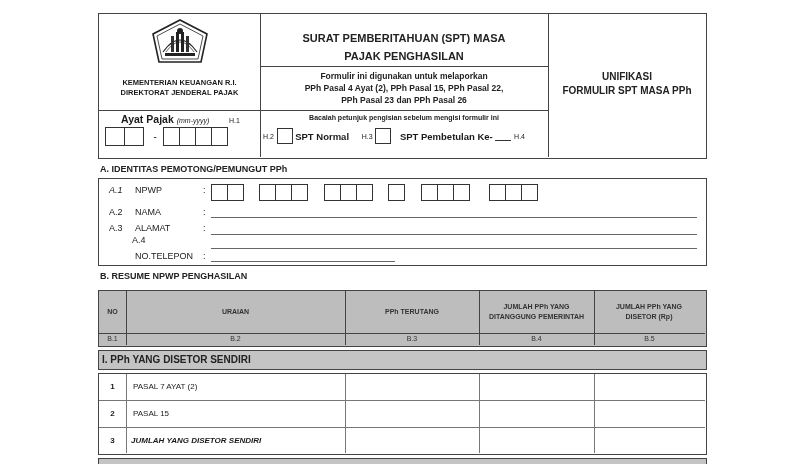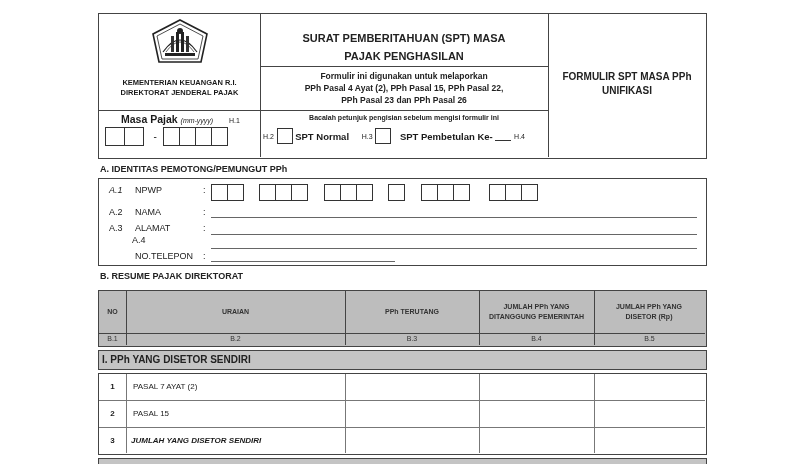--- a/index.html
+++ b/index.html
@@ -48,21 +48,21 @@
       <rect x="16" y="35" width="30" height="3" fill="#222"></rect>
     </svg>
   </div>
   <div class="abs center b" style="left:0; top:64px; width:161px; font-size:7.5px; line-height:10px;">
     <div>KEMENTERIAN KEUANGAN R.I.</div>
     <div>DIREKTORAT JENDERAL PAJAK</div>
   </div>
 
   <div class="abs" style="left:0; top:98px; width:161px; height:44px;">
     <div class="abs" style="left:22px; top:1px; font-size:10.5px;">
-      <span class="b">Masa Pajak</span>
+      <span class="b">Ayat Pajak</span>
       <span style="font-size:7px; font-style:italic;">(mm-yyyy)</span>
     </div>
     <div class="abs small" style="left:130px; top:5px;">H.1</div>
     <div class="abs" style="left:6px; top:15px; white-space:nowrap;">
       <span class="cell-box" style="width:20px;height:19px;"></span><span class="cell-box" style="width:20px;height:19px;"></span>
       <span style="font-size:10px; margin:0 6px; vertical-align:middle;">-</span><span class="cell-box" style="width:17px;height:19px;"></span><span class="cell-box" style="width:17px;height:19px;"></span><span class="cell-box" style="width:17px;height:19px;"></span><span class="cell-box" style="width:17px;height:19px;"></span>
     </div>
   </div>
 
   <div class="abs center b" style="left:161px; top:7px; width:288px; font-size:11px; line-height:18px; color:#222;margin-top:8px;">
@@ -80,22 +80,22 @@
     <span class="chk"></span>
     <span class="b" style="vertical-align:middle;">SPT Normal</span>
     <span class="small" style="vertical-align:middle; margin-left:10px;">H.3</span>
     <span class="chk"></span>
     <span class="b" style="vertical-align:middle; margin-left:6px;">SPT Pembetulan Ke-</span>
     <span style="display:inline-block; width:16px; border-bottom:1px solid #333; height:9px; vertical-align:middle;"></span>
     <span class="small" style="vertical-align:middle;">H.4</span>
   </div>
 
   <div class="abs center b" style="left:449px; top:56px; width:158px; font-size:10px; line-height:14px; color:#222;">
+    <div>UNIFIKASI</div>
     <div>FORMULIR SPT MASA PPh</div>
-    <div>UNIFIKASI</div>
   </div>
 </div>
 
 <div class="abs b" style="left:100px; top:164px; font-size:9px; color:#222;">A. IDENTITAS PEMOTONG/PEMUNGUT PPh</div>
 
 <div class="abs" style="left:98px; top:178px; width:609px; height:88px; border:1.5px solid #444;">
 
   <div class="lbl" style="left:10px; top:6px;font-style:italic;">A.1</div>
   <div class="lbl" style="left:36px; top:6px;">NPWP</div>
   <div class="lbl" style="left:104px; top:6px;">:</div>
@@ -120,21 +120,21 @@
     <span style="display:inline-block;width:12px;"></span><span class="cell-box"></span><span class="cell-box"></span><span class="cell-box"></span>
     <span style="display:inline-block;width:16px;"></span><span class="cell-box"></span><span class="cell-box"></span><span class="cell-box"></span>
   </div>
 
   <div class="line-field" style="left:112px; top:38px; width:486px;"></div>
   <div class="line-field" style="left:112px; top:55px; width:486px;"></div>
   <div class="line-field" style="left:112px; top:69px; width:486px;"></div>
   <div class="line-field" style="left:112px; top:82px; width:184px;"></div>
 </div>
 
-<div class="abs b" style="left:100px; top:271px; font-size:9px; color:#222;">B. RESUME PAJAK DIREKTORAT</div>
+<div class="abs b" style="left:100px; top:271px; font-size:9px; color:#222;">B. RESUME NPWP PENGHASILAN</div>
 
 <div class="abs gray-hdr" style="left:98px; top:290px; width:609px; height:57px; border:1.5px solid #444;">
   <div class="col-line" style="left:27px; top:0; height:54px; background:#444;"></div>
   <div class="col-line" style="left:246px; top:0; height:54px; background:#444;"></div>
   <div class="col-line" style="left:380px; top:0; height:54px; background:#444;"></div>
   <div class="col-line" style="left:495px; top:0; height:54px; background:#444;"></div>
   <div class="row-line" style="left:0; top:42px; width:606px; background:#444;"></div>
 
   <div class="abs center b" style="left:0; top:17px; width:27px; font-size:7px; color:#333;">NO</div>
   <div class="abs center b" style="left:27px; top:17px; width:219px; font-size:7px; color:#333;">URAIAN</div>

